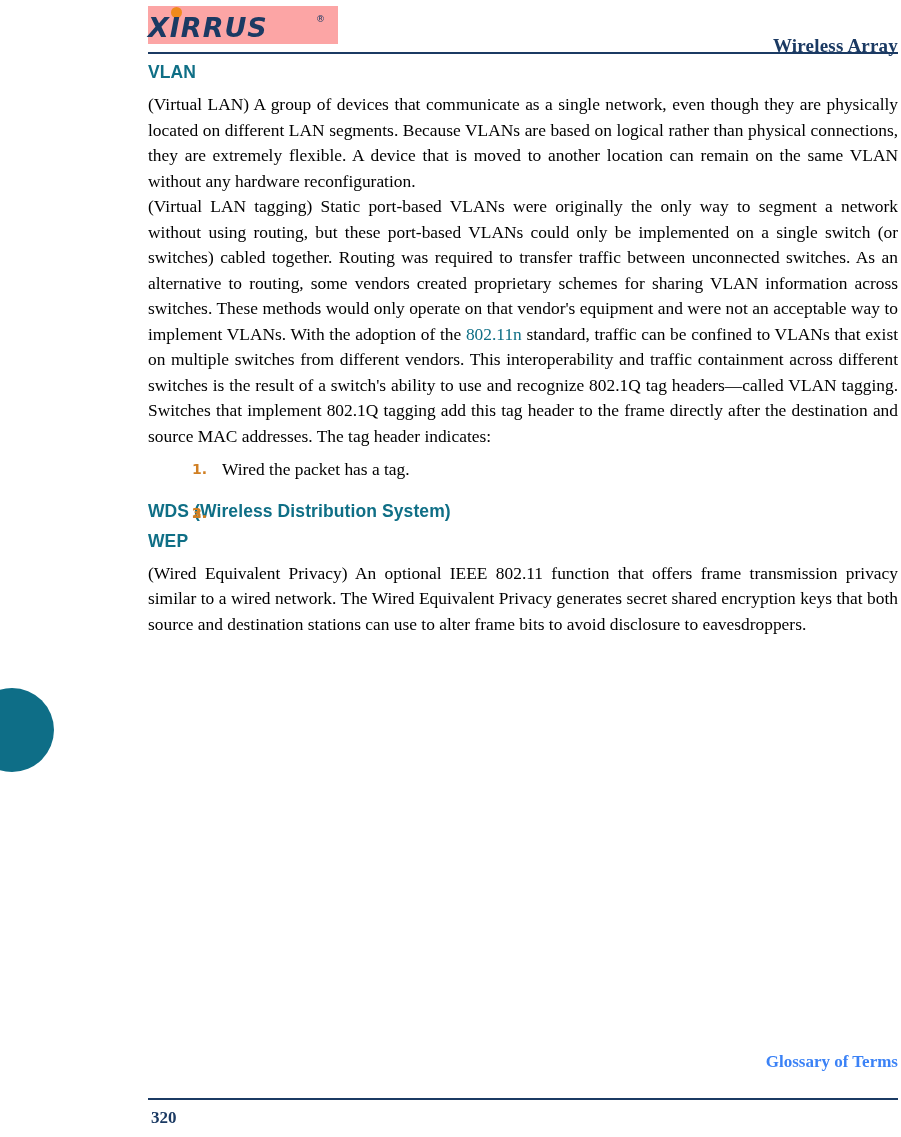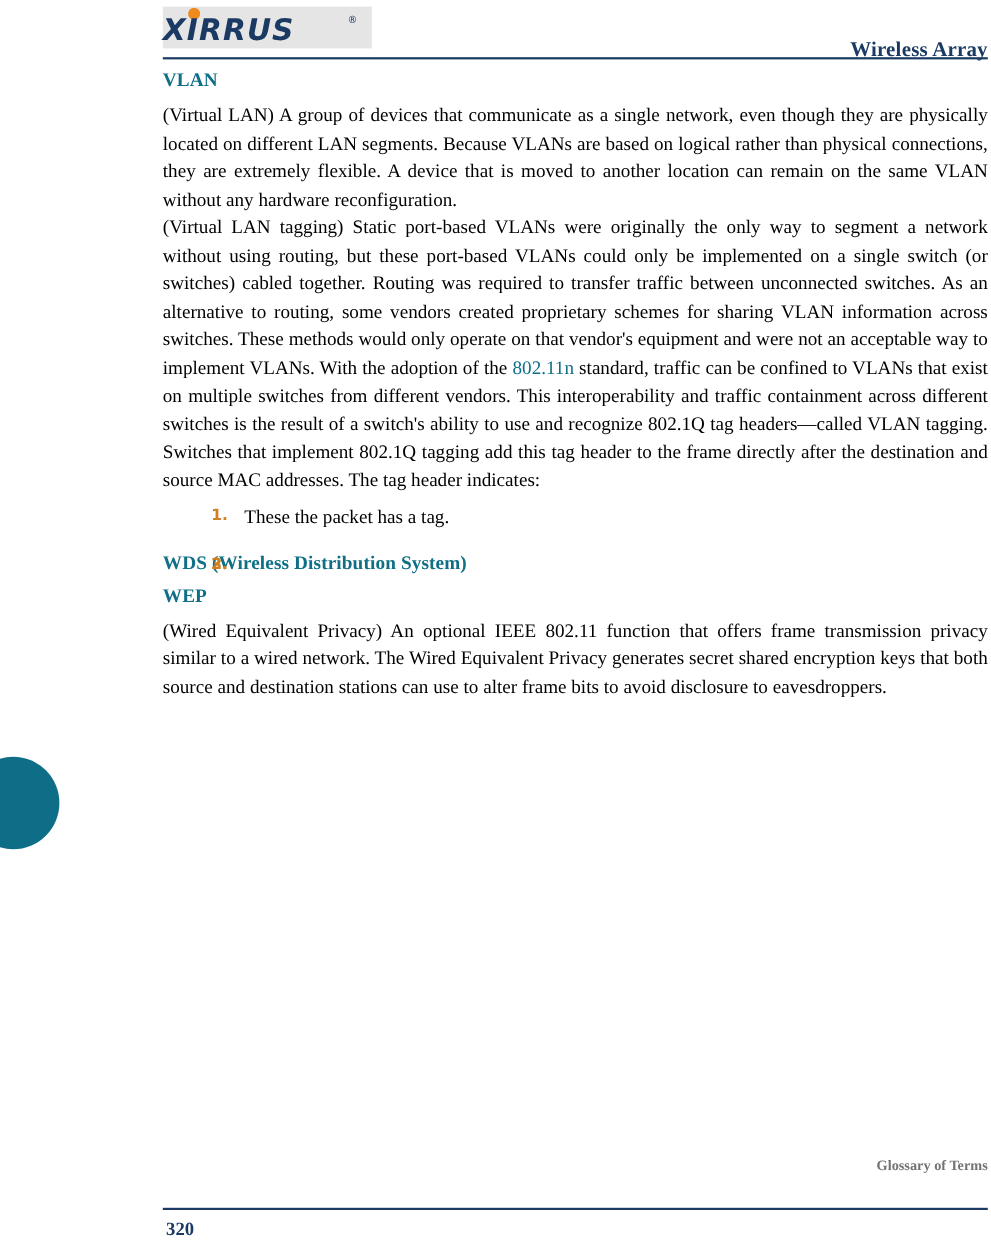--- a/index.html
+++ b/index.html
@@ -28,21 +28,21 @@
     left: 0;
     width: 901px;
     height: 58px;
   }
   .logo-block {
     position: absolute;
     left: 148px;
     top: 6px;
     width: 190px;
     height: 38px;
-    background: #e5e5e5;
+    background: #fca5a5;
   }
   .logo-text {
     font-family: "DejaVu Sans", sans-serif;
     font-weight: bold;
     font-style: italic;
     font-size: 27px;
     letter-spacing: 1px;
     color: #1b3a63;
     position: absolute;
     left: 0px;
@@ -96,21 +96,21 @@
   }
 
   
   .content {
     position: absolute;
     left: 148px;
     top: 62px;
     width: 750px;
   }
   h2.section-title {
-    font-family: Liberation Serif, serif;
+    font-family: Liberation Sans, sans-serif;
     font-size: 17.5px;
     font-weight: bold;
     color: #0f6f86;
     margin: 0 0 9px 0;
     letter-spacing: 0.1px;
   }
   .gap-before {
     margin-top: 26px;
   }
   p.body {
@@ -169,22 +169,22 @@
     font-weight: bold;
     font-size: 17px;
     color: #1b3a63;
   }
   .footer-label {
     position: absolute;
     right: 3px;
     top: 1052px;
     font-family: "Liberation Serif", serif;
     font-weight: bold;
-    font-size: 13px;
-    color: #737373;
+    font-size: 17px;
+    color: #3b82f6;
   }
 </style>
 </head>
 <body>
 
 <div class="page">
 
   <div class="header">
     <div class="logo-block">
       <div class="logo-dot"></div>
@@ -200,21 +200,21 @@
   <div class="content">
 
     <h2 class="section-title">VLAN</h2>
     <p class="body">(Virtual LAN) A group of devices that communicate as a single network, even though they are physically located on different LAN segments. Because VLANs are based on logical rather than physical connections, they are extremely flexible. A device that is moved to another location can remain on the same VLAN without any hardware reconfiguration.</p>
 
     <p class="body"><span>(Virtual LAN tagging) Static port-based VLANs were originally the only way to segment a network without using routing, but these port-based VLANs could only be implemented on a single switch (or switches) cabled together. Routing was required to transfer traffic between unconnected switches. As an alternative to routing, some vendors created proprietary schemes for sharing VLAN information across switches. These methods would only operate on that vendor's equipment and were not an acceptable way to implement VLANs. With the adoption of the </span><a class="inline-link" href="#">802.11n</a><span> standard, traffic can be confined to VLANs that exist on multiple switches from different vendors. This interoperability and traffic containment across different switches is the result of a switch's ability to use and recognize 802.1Q tag headers—called VLAN tagging. Switches that implement 802.1Q tagging add this tag header to the frame directly after the destination and source MAC addresses. The tag header indicates:</span></p>
 
     <ol class="numlist">
       <li>
         <span class="num">1.</span>
-        <span>These the packet has a tag.</span>
+        <span>Wired the packet has a tag.</span>
       </li>
       <li>
         <span class="num">2.</span>
       </li>
       <li>
         <span class="num">3.</span>
       </li>
     </ol>
 
     <h2 class="section-title gap-before">WDS (Wireless Distribution System)</h2>

